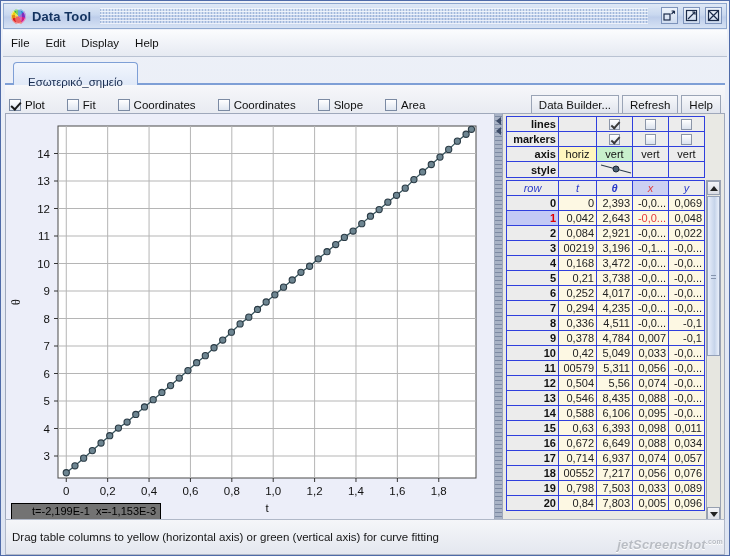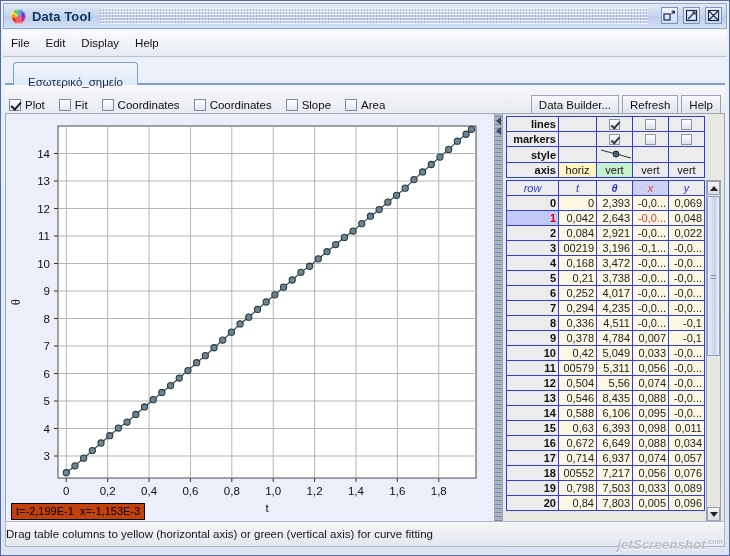--- a/index.html
+++ b/index.html
@@ -86,21 +86,21 @@
     border: 1px solid #7e9fd6; border-bottom: none;
     border-radius: 4px 4px 0 0;
     font-size: 11.5px; color: #182c4f;
   }
 
   
   #optionbar {
     height: 40px; margin: 0 4px;
     background: linear-gradient(to bottom,#f6f7fa,#e3e6ee);
     border-bottom: 1px solid #b3bccc;
-    display: flex; align-items: center; padding: 0 4px;
+    display: flex; align-items: center; padding: 0 4px; gap: 8px;
   }
   .cbx { display: flex; align-items: center; margin-right: 14px; }
   .cbx .box {
     width: 12px; height: 12px;
     border: 1px solid #7b8aa3;
     background: linear-gradient(to bottom,#ffffff,#dfe6f0);
     margin-right: 4px; position: relative;
   }
   .cbx.checked .box:after {
     content: "";
@@ -150,24 +150,24 @@
     background: #e9e9e4;
     border: 1px solid #9fa8bb;
     position: relative;
     overflow: hidden;
   }
 
   
   #plotsvg { display: block; }
   .statusbox {
     position: absolute; left: 5px; bottom: 4px;
-    background: #c2410c;
+    background: #737373;
     border: 1px solid #000;
     font-size: 11px; color: #000;
-    padding: 1px 4px 2px 4px;
+    padding: 1px 4px 2px 20px;
     white-space: pre;
   }
 
   
   table.hdr, table.grid { border-collapse: collapse; table-layout: fixed; }
   .hdrwrap { position: absolute; left: 3px; top: 2px; width: 198px; }
   table.hdr td {
     border: 1px solid #2f3fdd;
     height: 15px; font-size: 11px; color: #111;
     background: #ececec;
@@ -234,24 +234,25 @@
   .vsb .thumb .grip {
     position: absolute; left: 3px; right: 3px; top: 50%; margin-top: -3px; height: 6px;
     background: repeating-linear-gradient(0deg,#8594ad 0 1px,transparent 1px 3px);
   }
   .tri { width:0;height:0;border-left:4px solid transparent;border-right:4px solid transparent; }
   .tri.up { border-bottom:5px solid #222; }
   .tri.dn { border-top:5px solid #222; }
 
   
   #statusbar {
-    position: absolute; left: 4px; right: 4px; bottom: 8px; height: 26px;
+    position: absolute; left: 4px; right: 4px; bottom: 0; height: 36px;
     background: linear-gradient(to bottom,#f5f6f9,#e4e7ef);
     border: 1px solid #b0b8c8;
     display: flex; align-items: center;
+    padding-left: 6px;
     font-size: 11.5px; color: #161616;
   }
   .wmark {
     position: absolute; right: 6px; bottom: 3px;
     font-size: 13px; font-style: italic; font-weight: bold;
     color: #b9bdc4; letter-spacing: .2px;
     text-shadow: 0 1px 0 #fff;
   }
   .wmark sup { font-size: 7px; font-style: normal; }
 </style>
@@ -483,37 +484,37 @@
               <td class="cellcenter"><span class="minibox"></span></td>
             </tr>
             <tr>
               <td class="lab">markers</td>
               <td></td>
               <td class="cellcenter"><span class="minibox on"></span></td>
               <td class="cellcenter"><span class="minibox"></span></td>
               <td class="cellcenter"><span class="minibox"></span></td>
             </tr>
             <tr>
+              <td class="lab">axis</td>
+              <td class="axis-h">horiz</td>
+              <td class="axis-v">vert</td>
+              <td class="axis-n">vert</td>
+              <td class="axis-n">vert</td>
+            </tr>
+            <tr>
               <td class="lab">style</td>
               <td></td>
               <td class="cellcenter">
                 <svg width="34" height="13" viewBox="0 0 34 13">
                   <line x1="2" y1="3" x2="32" y2="11" stroke="#2b3b4a" stroke-width="1.1"></line>
                   <circle cx="17" cy="7" r="3" fill="#4a5f70" stroke="#1b2733" stroke-width="1"></circle>
                 </svg>
               </td>
               <td></td>
               <td></td>
-            </tr>
-            <tr>
-              <td class="lab">axis</td>
-              <td class="axis-h">horiz</td>
-              <td class="axis-v">vert</td>
-              <td class="axis-n">vert</td>
-              <td class="axis-n">vert</td>
             </tr>
           </tbody>
         </table>
       </div>
 
       <div class="gridwrap">
         <table class="grid">
           <colgroup>
               <col style="width:52px">
               <col style="width:38px">

